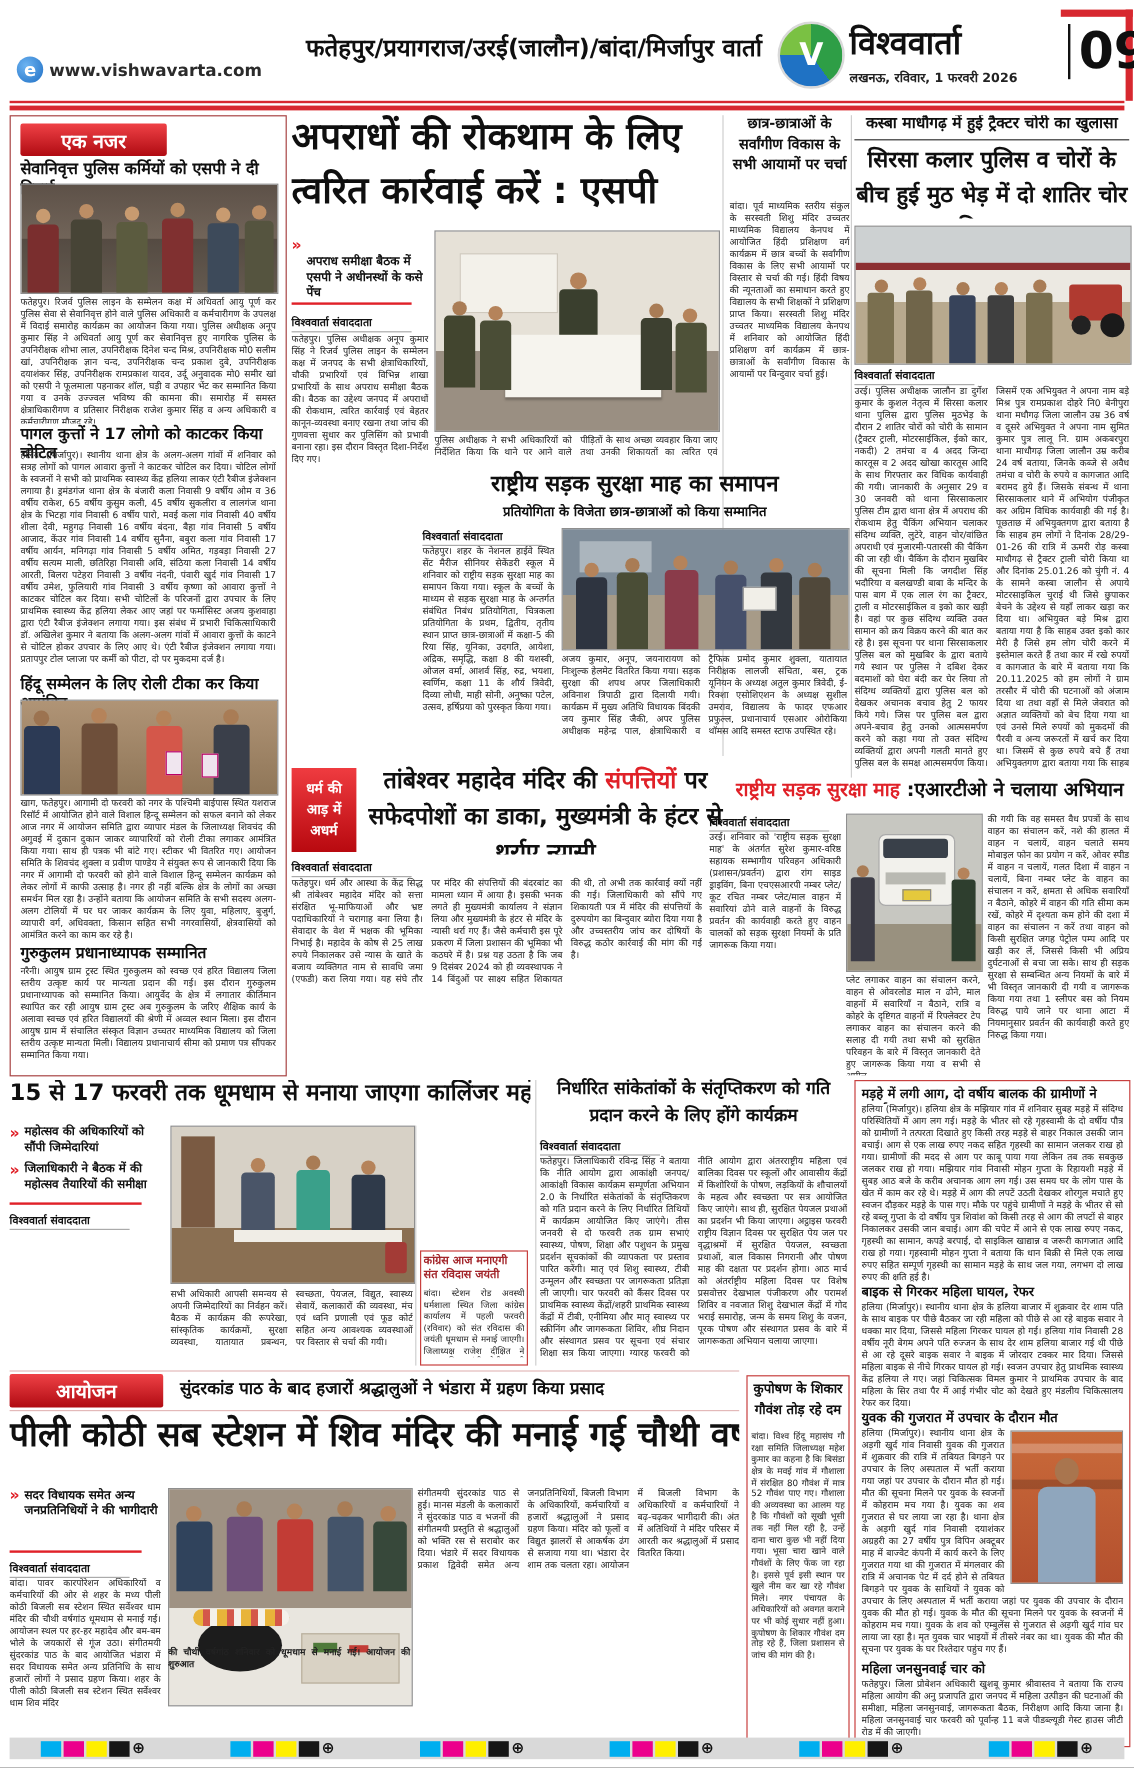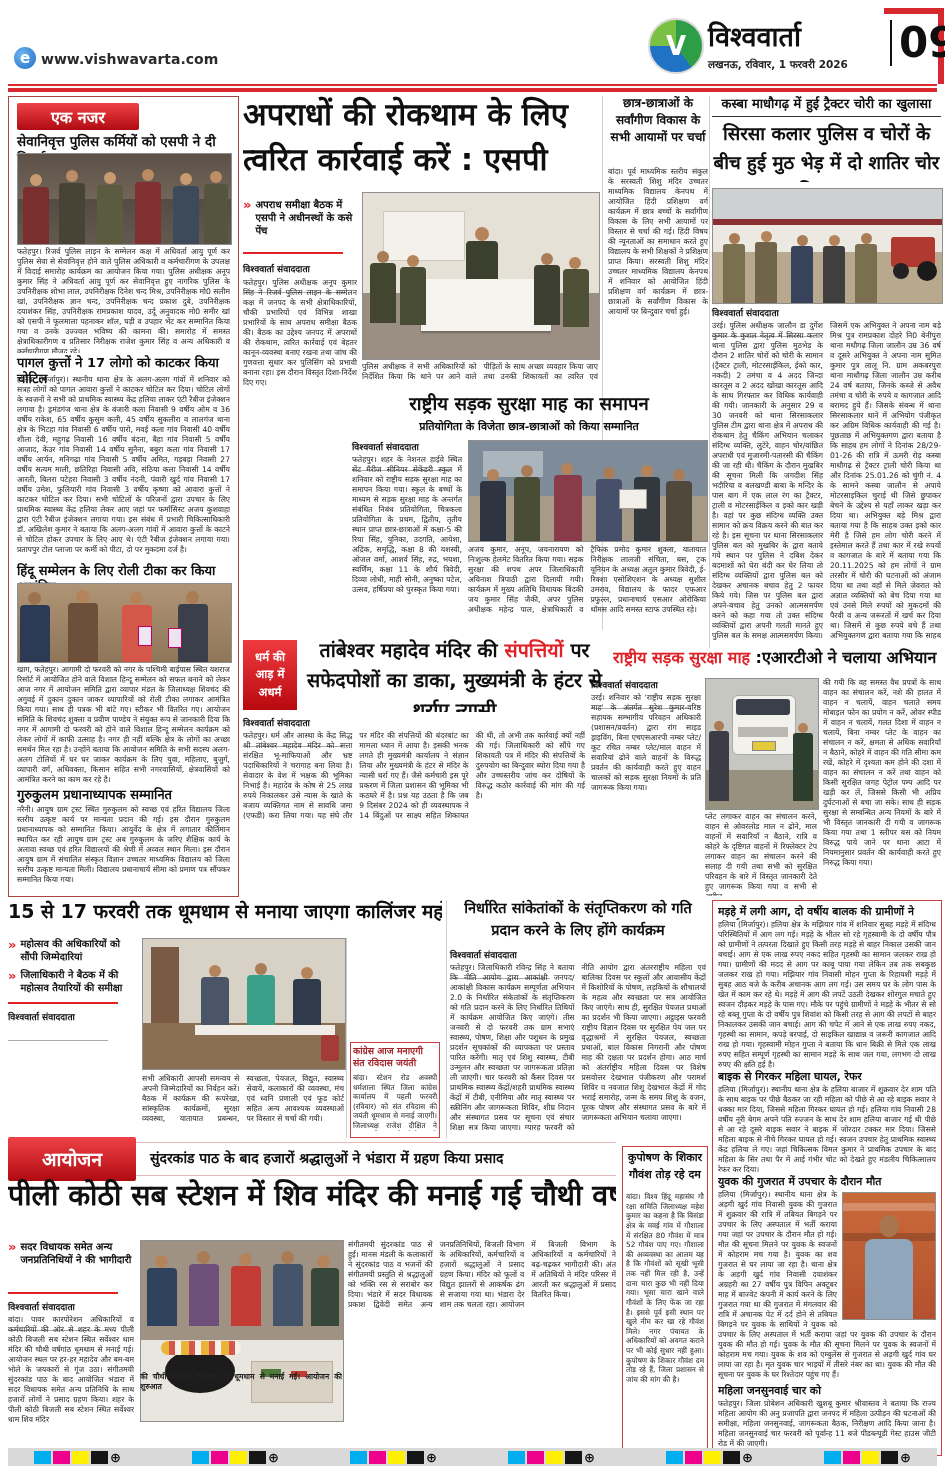--- a/index.html
+++ b/index.html
@@ -3,21 +3,21 @@
 <meta charset="utf-8">
 <style>
   html,body{margin:0;padding:0;background:#8a8a8a;}
   .page{position:relative;width:945px;height:1473px;background:#ffffff;margin:0 auto;
         font-family:"DejaVu Sans","Liberation Sans",sans-serif;color:#1a1a1a;overflow:hidden;}
   .abs{position:absolute;}
   .hd{font-weight:800;color:#0f0f0f;line-height:1.25;}
   .center{text-align:center;}
   .body-text{font-size:7.6px;line-height:1.32;text-align:justify;color:#222;overflow:hidden;}
   .byline{font-weight:700;font-size:9px;color:#111;}
-  .byline.u{border-bottom:1px solid #aaa;padding-bottom:17px;}
+  .byline.u{border-bottom:1px solid #aaa;padding-bottom:1px;}
   .cols2{column-count:2;column-gap:7px;}
   .cols3{column-count:3;column-gap:7px;}
   .chev{color:#e02128;font-weight:900;font-size:13px;line-height:1;}
   .bullet-row{display:flex;gap:4px;font-weight:700;font-size:10px;line-height:1.3;color:#111;}
   .red-rule{height:2px;background:#e02128;}
   .photo{position:absolute;overflow:hidden;border:1px solid #8f8f8f;background:#9a8f80;}
   .photo span{position:absolute;display:block;}
   .vline{position:absolute;width:1px;background:#cfcfcf;}
   .tagbox{background:linear-gradient(#ef3b40,#b8090f);color:#fff;font-weight:800;
           white-space:pre-line;text-align:center;display:flex;align-items:center;justify-content:center;}
@@ -31,20 +31,21 @@
   .creg{font-size:13px;color:#111;line-height:1;}
 </style>
 </head>
 <body>
 
 <div class="page">
 
   <div class="abs" style="left:0;top:0;width:945px;height:84px;">
     <span class="abs" style="left:14px;top:47px;width:22px;height:22px;border-radius:50%;background:radial-gradient(circle at 35% 35%,#6db4f2,#1f6fc4);color:#fff;font-weight:800;font-size:15px;display:flex;align-items:center;justify-content:center;">e</span>
     <span class="abs" style="left:41px;top:51px;font-size:14px;font-weight:700;color:#2b2b2b;">www.vishwavarta.com</span>
+    <div class="abs hd center" style="left:235px;top:28px;width:420px;font-size:20px;">फतेहपुर/प्रयागराज/उरई(जालौन)/बांदा/मिर्जापुर वार्ता</div>
     <span class="abs" style="left:648px;top:18px;width:52px;height:52px;border-radius:50%;background:conic-gradient(#2e9e46 0 40%,#1f72c4 40% 75%,#7ac143 75% 100%);color:#fff;font-weight:800;font-size:26px;display:flex;align-items:center;justify-content:center;border:2px solid #d9d9d9;">V</span>
     <div class="abs hd" style="left:708px;top:20px;font-size:27px;">विश्ववार्ता</div>
     <div class="abs" style="left:708px;top:57px;font-size:10.5px;font-weight:700;color:#222;">लखनऊ,  रविवार, 1 फरवरी 2026</div>
     <div class="abs" style="left:884px;top:8px;width:54px;height:70px;border-top:6px solid #d7282f;border-right:6px solid #d7282f;">
       <span class="abs hd" style="left:6px;top:6px;font-size:42px;border-left:2px solid #111;padding-left:7px;line-height:1.1;">09</span>
     </div>
   </div>
   <div class="abs" style="left:8px;top:84px;width:929px;height:2px;background:#d7282f;"></div>
   <div class="abs" style="left:8px;top:88px;width:929px;height:4px;background:#d7282f;"></div>
 
@@ -84,21 +85,21 @@
     </div>
     <div class="abs body-text" style="left:8px;top:568px;width:213px;height:120px;">खाग, फतेहपुर। आगामी दो फरवरी को नगर के पश्चिमी बाईपास स्थित यशराज रिसॉर्ट में आयोजित होने वाले विशाल हिन्दू सम्मेलन को सफल बनाने को लेकर आज नगर में आयोजन समिति द्वारा व्यापार मंडल के जिलाध्यक्ष शिवचंद की अगुवई में दुकान दुकान जाकर व्यापारियों को रोली टीका लगाकर आमंत्रित किया गया। साथ ही पत्रक भी बांटे गए। स्टीकर भी वितरित गए। आयोजन समिति के शिवचंद शुक्ला व प्रवीण पाण्डेय ने संयुक्त रूप से जानकारी दिया कि नगर में आगामी दो फरवरी को होने वाले विशाल हिन्दू सम्मेलन कार्यक्रम को लेकर लोगों में काफी उत्साह है। नगर ही नहीं बल्कि क्षेत्र के लोगों का अच्छा समर्थन मिल रहा है। उन्होंने बताया कि आयोजन समिति के सभी सदस्य अलग-अलग टोलियों में घर घर जाकर कार्यक्रम के लिए युवा, महिलाए, बुजुर्ग, व्यापारी वर्ग, अधिवक्ता, किसान सहित सभी नगरवासियों, क्षेत्रवासियों को आमंत्रित करने का काम कर रहे है।</div>
     <div class="abs hd" style="left:8px;top:690px;width:213px;font-size:13px;">गुरुकुलम प्रधानाध्यापक सम्मानित</div>
     <div class="abs body-text" style="left:8px;top:708px;width:213px;height:86px;">नरैनी। आयुष ग्राम ट्रस्ट स्थित गुरुकुलम को स्वच्छ एवं हरित विद्यालय जिला स्तरीय उत्कृष्ट कार्य पर मान्यता प्रदान की गई। इस दौरान गुरुकुलम प्रधानाध्यापक को सम्मानित किया। आयुर्वेद के क्षेत्र में लगातार कीर्तिमान स्थापित कर रही आयुष ग्राम ट्रस्ट अब गुरुकुलम के जरिए शैक्षिक कार्य के अलावा स्वच्छ एवं हरित विद्यालयों की श्रेणी में अव्वल स्थान मिला। इस दौरान आयुष ग्राम में संचालित संस्कृत विज्ञान उच्चतर माध्यमिक विद्यालय को जिला स्तरीय उत्कृष्ट मान्यता मिली। विद्यालय प्रधानाचार्य सीमा को प्रमाण पत्र सौंपकर सम्मानित किया गया।</div>
   </div>
 
   <div class="abs hd" style="left:243px;top:92px;width:352px;height:98px;font-size:31px;line-height:1.45;overflow:hidden;">अपराधों की रोकथाम के लिए त्वरित कार्रवाई करें : एसपी</div>
   <div class="abs" style="left:243px;top:198px;width:114px;">
     <div class="bullet-row">
         <span class="chev">»</span>
-      <span style="font-size:10px;">अपराध समीक्षा बैठक में एसपी ने अधीनस्थों के कसे पेंच</span>
+      <span style="font-size:10px;margin-top:14px;">अपराध समीक्षा बैठक में एसपी ने अधीनस्थों के कसे पेंच</span>
       </div>
   </div>
   <div class="abs red-rule" style="left:243px;top:252px;width:100px;"></div>
   <div class="abs byline u" style="left:243px;top:262px;width:100px;">विश्ववार्ता संवाददाता</div>
   <div class="abs body-text" style="left:243px;top:278px;width:114px;height:352px;">फतेहपुर। पुलिस अधीक्षक अनूप कुमार सिंह ने रिजर्व पुलिस लाइन के सम्मेलन कक्ष में जनपद के सभी क्षेत्राधिकारियों, चौकी प्रभारियों एवं विभिन्न शाखा प्रभारियों के साथ अपराध समीक्षा बैठक की। बैठक का उद्देश्य जनपद में अपराधों की रोकथाम, त्वरित कार्रवाई एवं बेहतर कानून-व्यवस्था बनाए रखना तथा जांच की गुणवत्ता सुधार कर पुलिसिंग को प्रभावी बनाना रहा। इस दौरान विस्तृत दिशा-निर्देश दिए गए।</div>
   <div class="photo" style="left:362px;top:192px;width:236px;height:166px;background:linear-gradient(#e6e1d7 60%,#9a8f82 60%);">
     <span style="left:20px;top:18px;width:80px;height:48px;background:#f3f1ea;border:1px solid #cfc9bd;"></span>
     <span style="left:58px;bottom:28px;width:130px;height:52px;background:#f6f4ee;border-radius:6px 6px 0 0;box-shadow:0 2px 2px rgba(0,0,0,.25);"></span>
     <span style="left:112px;top:34px;width:14px;height:14px;border-radius:50%;background:#b5835a;"></span>
       <span style="left:103px;top:48px;width:32px;height:38px;background:#3a3f2e;border-radius:4px 4px 0 0;"></span>
@@ -243,21 +244,21 @@
         <span style="left:36px;top:22px;width:20px;height:22px;border-radius:50%;background:#a9754e;"></span>
         <span style="left:22px;top:46px;width:48px;height:80px;background:#8fa6bd;border-radius:8px 8px 0 0;"></span>
       </span>
       <span>हलिया (मिर्जापुर)। स्थानीय थाना क्षेत्र के अड़गी खुर्द गांव निवासी युवक की गुजरात में शुक्रवार की रात्रि में तबियत बिगड़ने पर उपचार के लिए अस्पताल में भर्ती कराया गया जहां पर उपचार के दौरान मौत हो गई। मौत की सूचना मिलने पर युवक के स्वजनों में कोहराम मच गया है। युवक का शव गुजरात से घर लाया जा रहा है। थाना क्षेत्र के अड़गी खुर्द गांव निवासी दयाशंकर अग्रहरी का 27 वर्षीय पुत्र विपिन अक्टूबर माह में बाज्वेट कंपनी में कार्य करने के लिए गुजरात गया था की गुजरात में मंगलवार की रात्रि में अचानक पेट में दर्द होने से तबियत बिगड़ने पर युवक के साथियों ने युवक को उपचार के लिए अस्पताल में भर्ती कराया जहां पर युवक की उपचार के दौरान युवक की मौत हो गई। युवक के मौत की सूचना मिलने पर युवक के स्वजनों में कोहराम मच गया। युवक के शव को एम्बुलेंस से गुजरात से अड़गी खुर्द गांव घर लाया जा रहा है। मृत युवक चार भाइयों में तीसरे नंबर का था। युवक की मौत की सूचना पर युवक के घर रिश्तेदार पहुंच गए हैं।</span>
     </div>
     <div class="hd" style="font-size:10.8px;height:15px;overflow:hidden;margin-top:2px;">महिला जनसुनवाई चार को</div>
     <div class="body-text" style="height:54px;">फतेहपुर। जिला प्रोबेशन अधिकारी खुशबू कुमार श्रीवास्तव ने बताया कि राज्य महिला आयोग की अनु प्रजापति द्वारा जनपद में महिला उत्पीड़न की घटनाओं की समीक्षा, महिला जनसुनवाई, जागरूकता बैठक, निरीक्षण आदि किया जाना है। महिला जनसुनवाई चार फरवरी को पूर्वान्ह 11 बजे पीडब्ल्यूडी गेस्ट हाउस जीटी रोड में की जाएगी।</div>
   </div>
 
   <div class="abs" style="left:8px;top:1142px;width:608px;height:32px;border-top:1px solid #e3b9b9;border-bottom:1px solid #e3b9b9;display:flex;align-items:center;gap:14px;">
-    <span class="label-badge" style="width:128px;height:44px;font-size:19px;">आयोजन</span>
+    <span class="label-badge" style="width:128px;height:28px;font-size:16px;">आयोजन</span>
     <span class="hd" style="font-size:14px;">सुंदरकांड पाठ के बाद हजारों श्रद्धालुओं ने भंडारा में ग्रहण किया प्रसाद</span>
   </div>
   <div class="abs hd" style="left:8px;top:1178px;width:608px;font-size:28.5px;height:52px;overflow:hidden;white-space:nowrap;">पीली कोठी सब स्टेशन में शिव मंदिर की मनाई गई चौथी वर्षगांठ</div>
   <div class="abs" style="left:8px;top:1240px;width:126px;">
     <div class="bullet-row">
         <span class="chev">»</span>
       <span style="font-size:10px;">सदर विधायक समेत अन्य जनप्रतिनिधियों ने की भागीदारी</span>
       </div>
   </div>
   <div class="abs red-rule" style="left:8px;top:1292px;width:110px;"></div>

